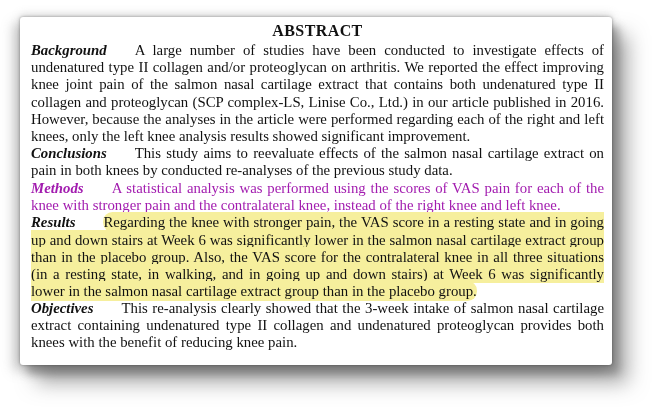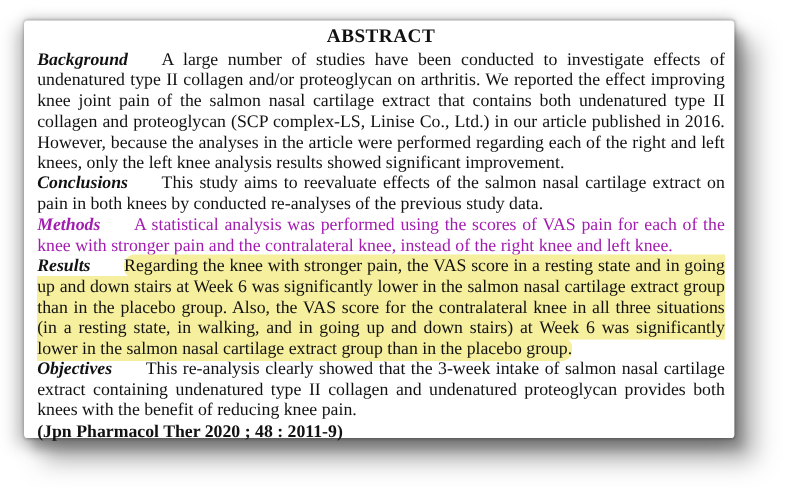--- a/index.html
+++ b/index.html
@@ -80,16 +80,15 @@
     <p class="para" style="color: rgb(17, 17, 17);"><span class="sec-label">Background</span><span>A large number of studies have been conducted to investigate effects of undenatured type II collagen and/or proteoglycan on arthritis. We reported the effect improving knee joint pain of the salmon nasal cartilage extract that contains both undenatured type II collagen and proteoglycan (SCP complex-LS, Linise Co., Ltd.) in our article published in 2016. However, because the analyses in the article were performed regarding each of the right and left knees, only the left knee analysis results showed significant improvement.</span></p>
 
     <p class="para" style="color: rgb(17, 17, 17);"><span class="sec-label">Conclusions</span><span>This study aims to reevaluate effects of the salmon nasal cartilage extract on pain in both knees by conducted re-analyses of the previous study data.</span></p>
 
     <p class="para" style="color: #a21caf;"><span class="sec-label">Methods</span><span>A statistical analysis was performed using the scores of VAS pain for each of the knee with stronger pain and the contralateral knee, instead of the right knee and left knee.</span></p>
 
     <p class="para" style="color: rgb(17, 17, 17);"><span class="sec-label">Results</span><mark class="hl" style="background: rgb(246, 239, 157);">Regarding the knee with stronger pain, the VAS score in a resting state and in going up and down stairs at Week 6 was significantly lower in the salmon nasal cartilage extract group than in the placebo group. Also, the VAS score for the contralateral knee in all three situations (in a resting state, in walking, and in going up and down stairs) at Week 6 was significantly lower in the salmon nasal cartilage extract group than in the placebo group.</mark></p>
 
     <p class="para" style="color: rgb(17, 17, 17);"><span class="sec-label">Objectives</span><span>This re-analysis clearly showed that the 3-week intake of salmon nasal cartilage extract containing undenatured type II collagen and undenatured proteoglycan provides both knees with the benefit of reducing knee pain.</span></p>
 
-    <p class="citation" style="color: rgb(17, 17, 17);">(Jpn Pharmacol Ther 2020 ; 48 : 2011-9)</p>
 
   </div>
 </div>
 
 </body></html>

